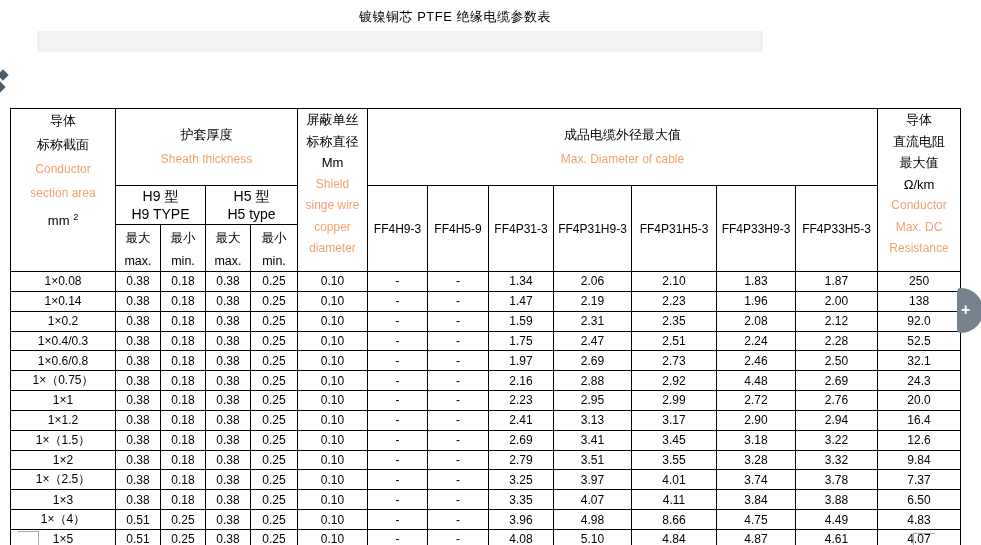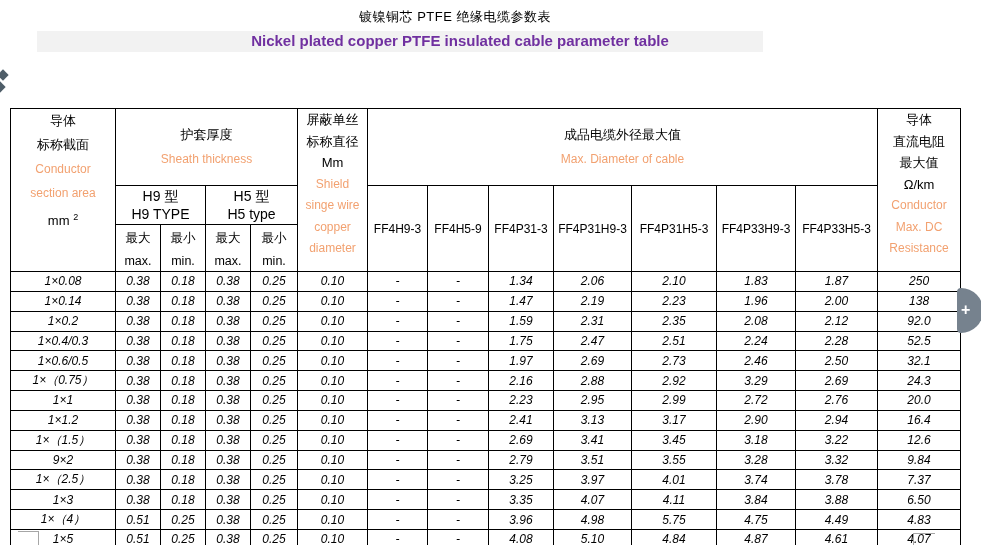--- a/index.html
+++ b/index.html
@@ -62,21 +62,21 @@
     border: 1px solid #000000;
     text-align: center;
     vertical-align: middle;
     font-size: 12px;
     overflow: hidden;
     padding: 0;
   }
   tr.hr-a { height: 77px; }
   tr.hr-b { height: 39px; }
   tr.hr-c { height: 43px; }
-  tr.data-row { height: 19.85px; font-style: italic; }
+  tr.data-row { height: 19.85px; }
   .cn { color: #000000; font-size: 13px; }
   .en { color: #f2a170; font-size: 12px; }
   td.v-top { vertical-align: top; }
   .lh21 div { line-height: 21.5px; }
   .lh24 div { line-height: 24px; }
   .pt4 { padding-top: 4px; }
   .grp div { line-height: 25px; }
   .sub2 div { line-height: 18px; font-size: 14px; }
   .maxmin div { line-height: 19px; padding-top: 4px; font-size: 12.5px; }
   .model-cell { font-size: 12px; }
@@ -111,21 +111,20 @@
     border-left: 1px solid #a6a6a6;
   }
 </style>
 </head>
 <body>
 
 <div class="page">
 
   <div class="title-cn">镀镍铜芯 PTFE 绝缘电缆参数表</div>
   <div class="subtitle-bar"></div>
-  <div class="title-en">Nickel plated copper PTFE insulated cable parameter table</div>
 
   <div class="move-handle">
     <div class="diamond d1"></div>
     <div class="diamond d2"></div>
   </div>
 
   <table class="param-table">
     <colgroup>
       <col style="width:105px">
         <col style="width:45px">
@@ -273,21 +272,21 @@
           <td>-</td>
           <td>-</td>
           <td>1.75</td>
           <td>2.47</td>
           <td>2.51</td>
           <td>2.24</td>
           <td>2.28</td>
           <td>52.5</td>
         </tr>
         <tr class="data-row">
-          <td>1×0.6/0.5</td>
+          <td>1×0.6/0.8</td>
           <td>0.38</td>
           <td>0.18</td>
           <td>0.38</td>
           <td>0.25</td>
           <td>0.10</td>
           <td>-</td>
           <td>-</td>
           <td>1.97</td>
           <td>2.69</td>
           <td>2.73</td>
@@ -300,21 +299,21 @@
           <td>0.38</td>
           <td>0.18</td>
           <td>0.38</td>
           <td>0.25</td>
           <td>0.10</td>
           <td>-</td>
           <td>-</td>
           <td>2.16</td>
           <td>2.88</td>
           <td>2.92</td>
-          <td>3.29</td>
+          <td>4.48</td>
           <td>2.69</td>
           <td>24.3</td>
         </tr>
         <tr class="data-row">
           <td>1×1</td>
           <td>0.38</td>
           <td>0.18</td>
           <td>0.38</td>
           <td>0.25</td>
           <td>0.10</td>
@@ -353,21 +352,21 @@
           <td>-</td>
           <td>-</td>
           <td>2.69</td>
           <td>3.41</td>
           <td>3.45</td>
           <td>3.18</td>
           <td>3.22</td>
           <td>12.6</td>
         </tr>
         <tr class="data-row">
-          <td>9×2</td>
+          <td>1×2</td>
           <td>0.38</td>
           <td>0.18</td>
           <td>0.38</td>
           <td>0.25</td>
           <td>0.10</td>
           <td>-</td>
           <td>-</td>
           <td>2.79</td>
           <td>3.51</td>
           <td>3.55</td>
@@ -411,21 +410,21 @@
           <td>1×（4）</td>
           <td>0.51</td>
           <td>0.25</td>
           <td>0.38</td>
           <td>0.25</td>
           <td>0.10</td>
           <td>-</td>
           <td>-</td>
           <td>3.96</td>
           <td>4.98</td>
-          <td>5.75</td>
+          <td>8.66</td>
           <td>4.75</td>
           <td>4.49</td>
           <td>4.83</td>
         </tr>
         <tr class="data-row">
           <td>1×5</td>
           <td>0.51</td>
           <td>0.25</td>
           <td>0.38</td>
           <td>0.25</td>

